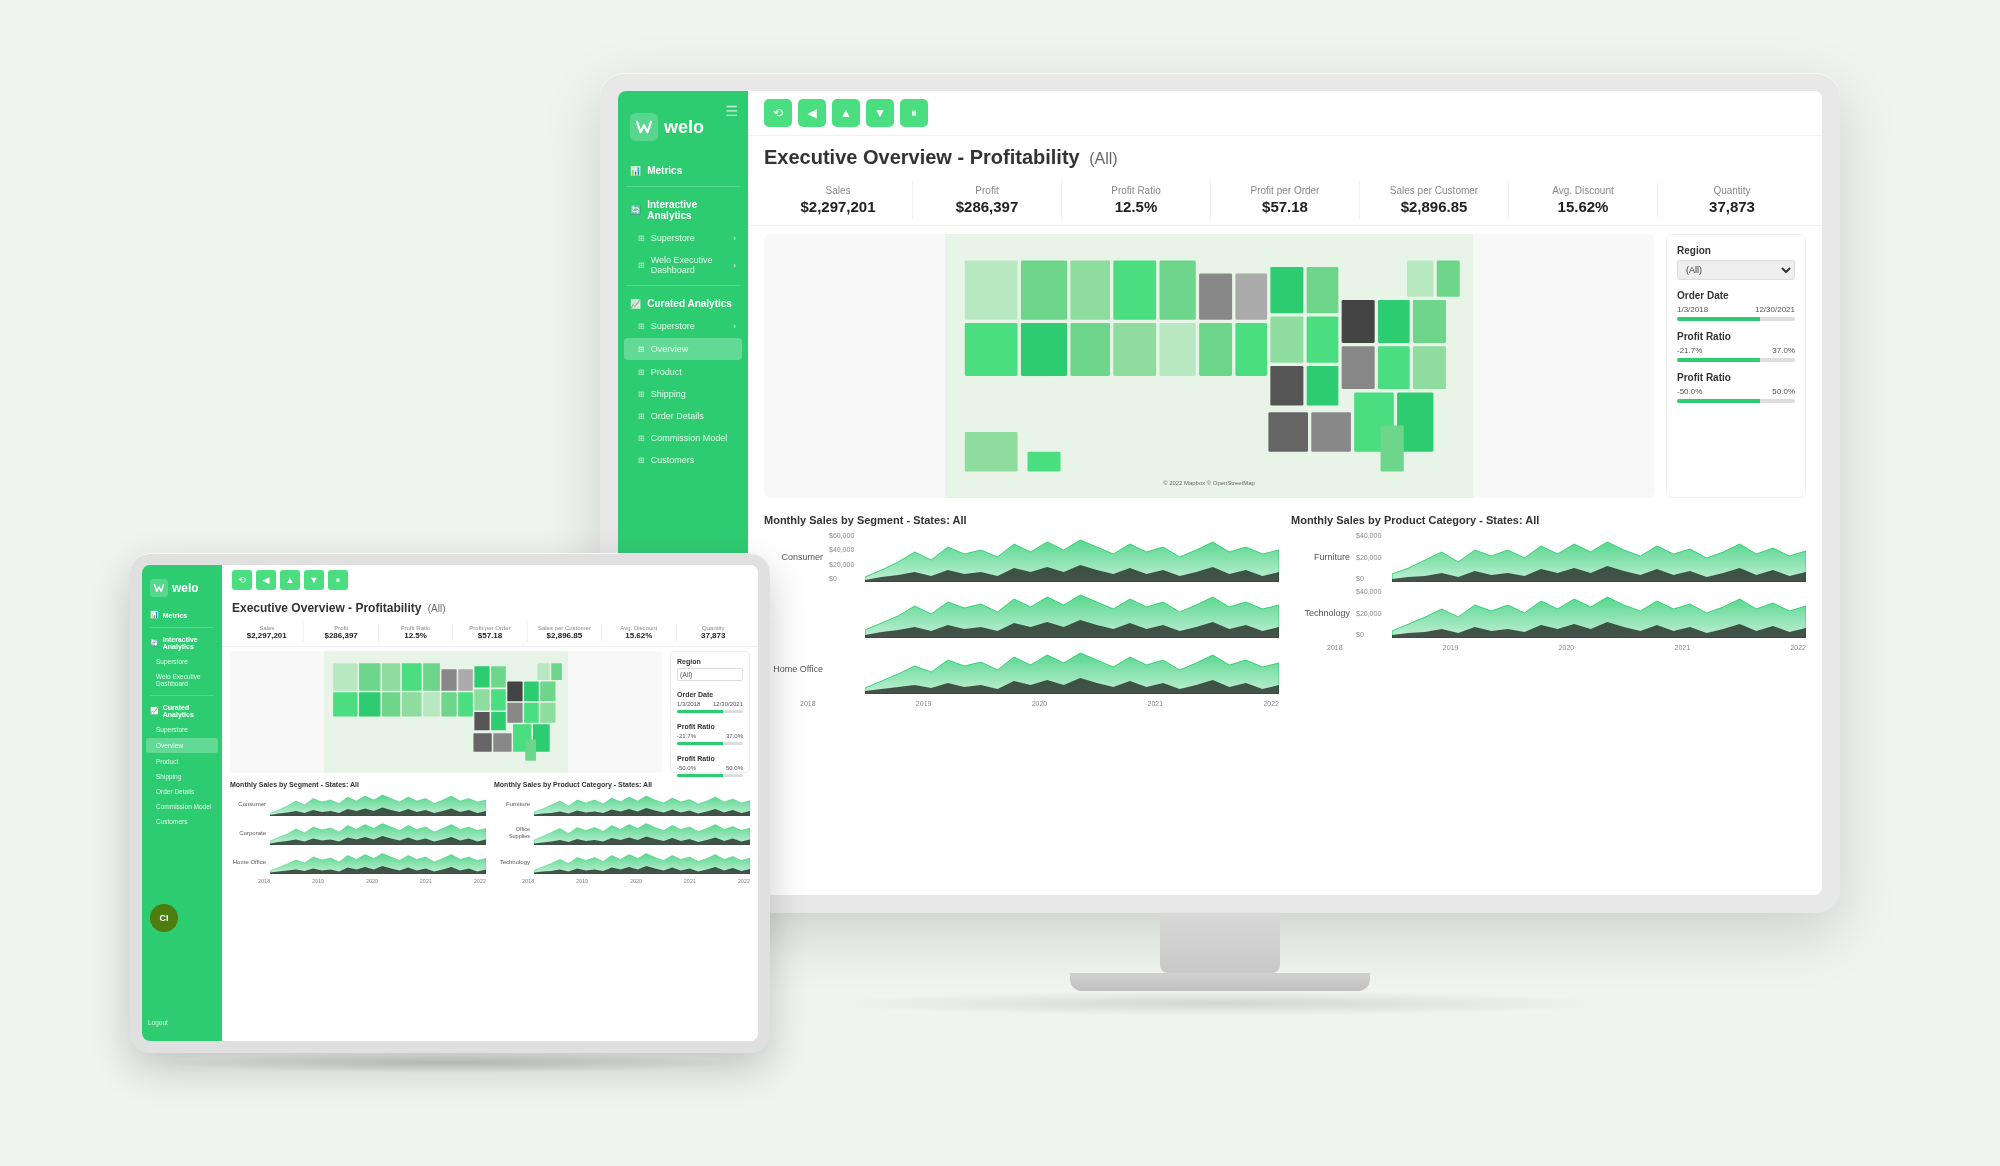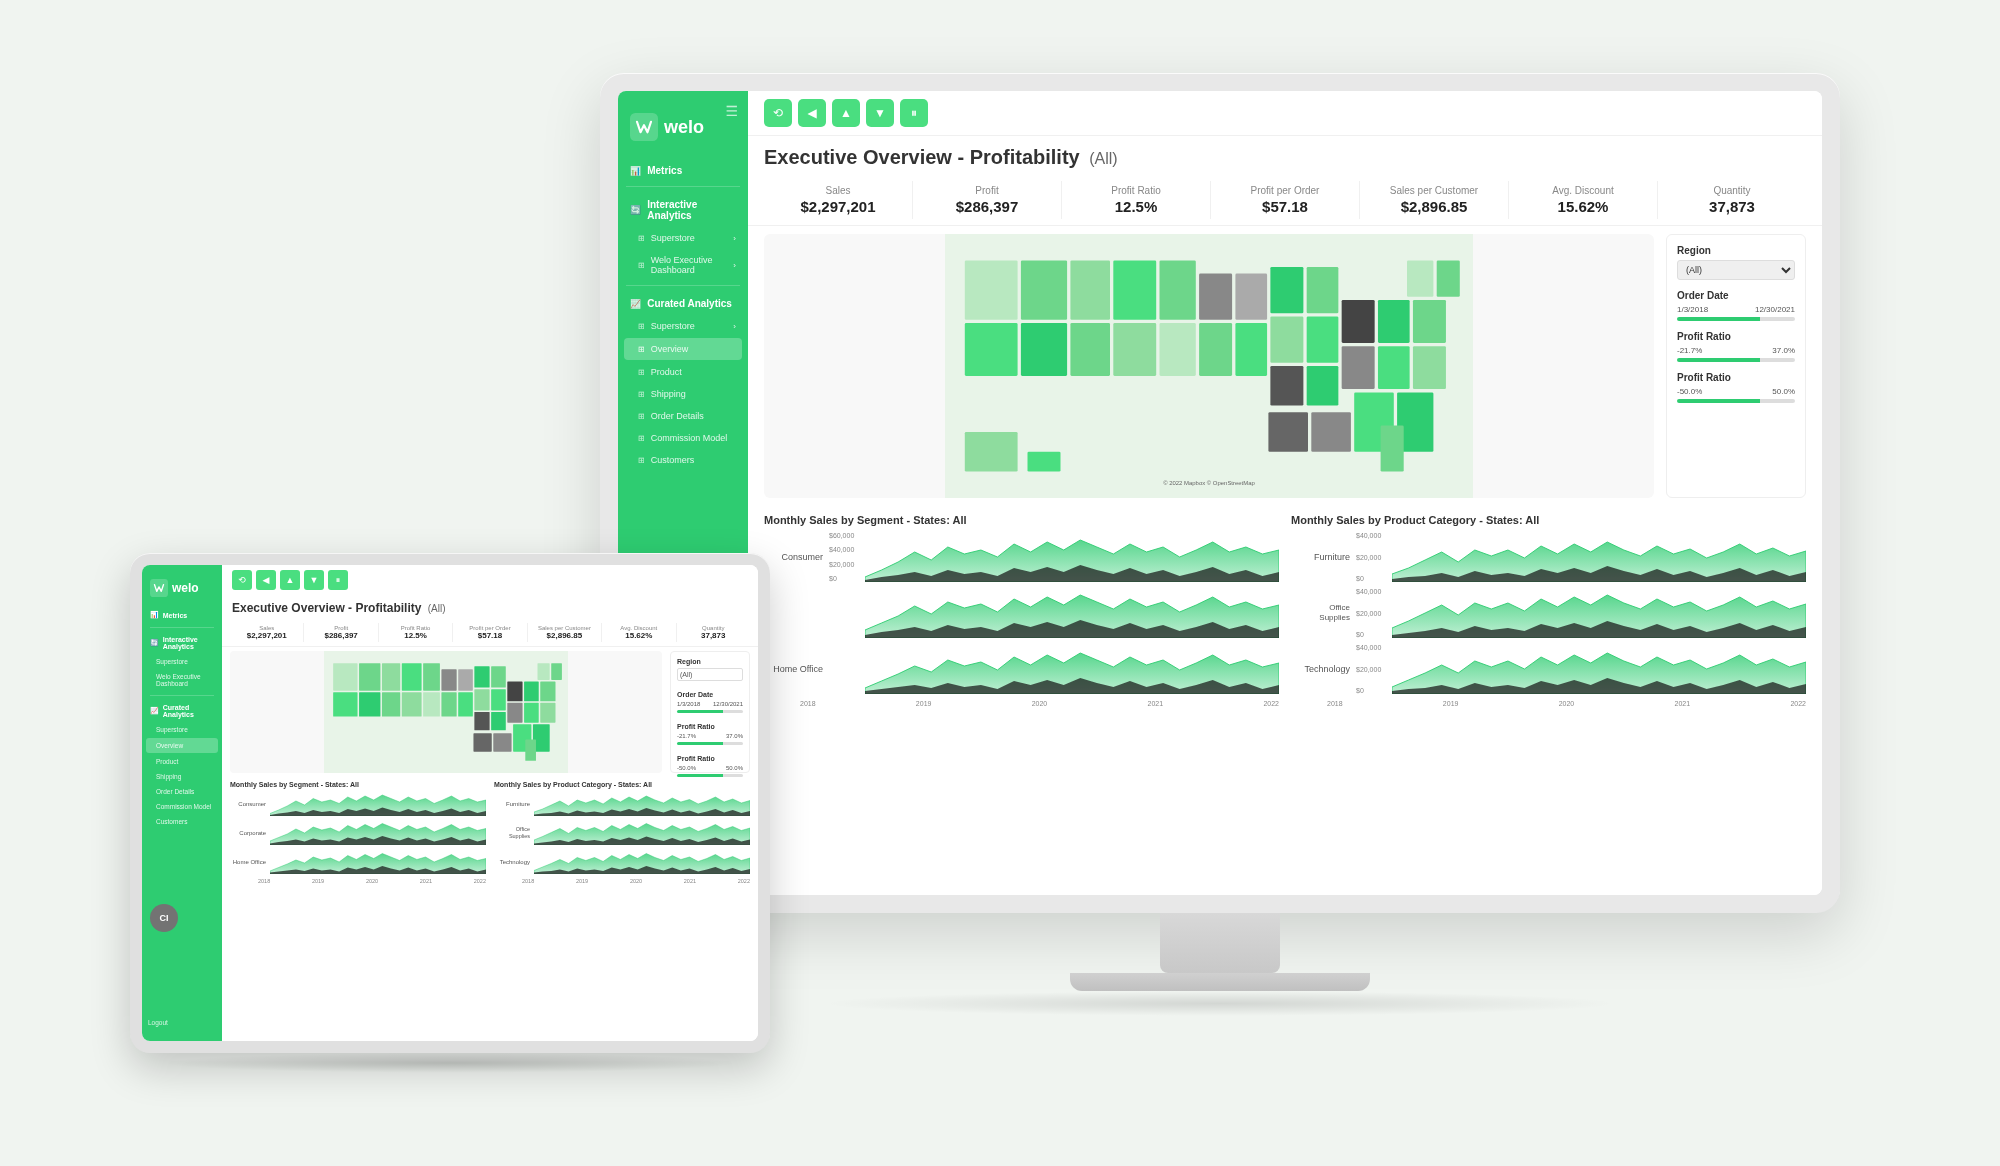--- a/index.html
+++ b/index.html
@@ -558,21 +558,21 @@
       width: 800px;
       height: 25px;
       background: radial-gradient(ellipse, rgba(0,0,0,0.12) 0%, transparent 70%);
       margin: 0 auto;
     }
 
     
     .ci-badge {
       width: 28px;
       height: 28px;
-      background: #737373;
+      background: #4d7c0f;
       border-radius: 50%;
       display: flex;
       align-items: center;
       justify-content: center;
       color: #fff;
       font-size: 9px;
       font-weight: 700;
       margin: 4px 8px;
     }
 
@@ -926,36 +926,20 @@
                   </div>
                   <div class="chart-area" style="padding-left:36px">
                     <svg viewBox="0 0 500 50" class="area-chart-svg" preserveAspectRatio="none">
                       <polygon points="0,42 20,36 40,28 60,20 80,30 100,18 120,24 140,18 160,26 180,14 200,22 220,12 240,20 260,10 280,18 300,24 320,14 340,22 360,17 380,26 400,20 420,12 440,22 460,16 480,24 500,19 500,50 0,50" fill="url(#greenGrad)" stroke="#2ecc71" stroke-width="1"></polygon>
                       <polygon points="0,47 20,45 40,44 60,41 80,45 100,39 120,43 140,41 160,44 180,37 200,41 220,36 240,41 260,34 280,39 300,43 320,37 340,43 360,39 380,45 400,41 420,36 440,43 460,38 480,44 500,40 500,50 0,50" fill="#111" fill-opacity="0.7"></polygon>
                     </svg>
                   </div>
                 </div>
               </div>
 
-              <div class="chart-row">
-                <div class="chart-label" style="font-size:8px;line-height:1.2">Office<br>Supplies</div>
-                <div style="flex:1;position:relative;">
-                  <div class="chart-y-labels">
-                    <span>$40,000</span>
-                      <span>$20,000</span>
-                      <span>$0</span>
-                  </div>
-                  <div class="chart-area" style="padding-left:36px">
-                    <svg viewBox="0 0 500 50" class="area-chart-svg" preserveAspectRatio="none">
-                      <polygon points="0,40 20,33 40,25 60,17 80,27 100,15 120,21 140,15 160,23 180,11 200,19 220,9 240,17 260,7 280,15 300,21 320,11 340,19 360,14 380,23 400,17 420,9 440,19 460,13 480,21 500,16 500,50 0,50" fill="url(#greenGrad)" stroke="#2ecc71" stroke-width="1"></polygon>
-                      <polygon points="0,47 20,45 40,43 60,40 80,44 100,38 120,42 140,40 160,43 180,36 200,40 220,35 240,40 260,33 280,38 300,42 320,36 340,42 360,38 380,44 400,40 420,35 440,42 460,37 480,43 500,39 500,50 0,50" fill="#111" fill-opacity="0.7"></polygon>
-                    </svg>
-                  </div>
-                </div>
-              </div>
 
               <div class="chart-row">
                 <div class="chart-label">Technology</div>
                 <div style="flex:1;position:relative;">
                   <div class="chart-y-labels">
                     <span>$40,000</span>
                       <span>$20,000</span>
                       <span>$0</span>
                   </div>
                   <div class="chart-area" style="padding-left:36px">

